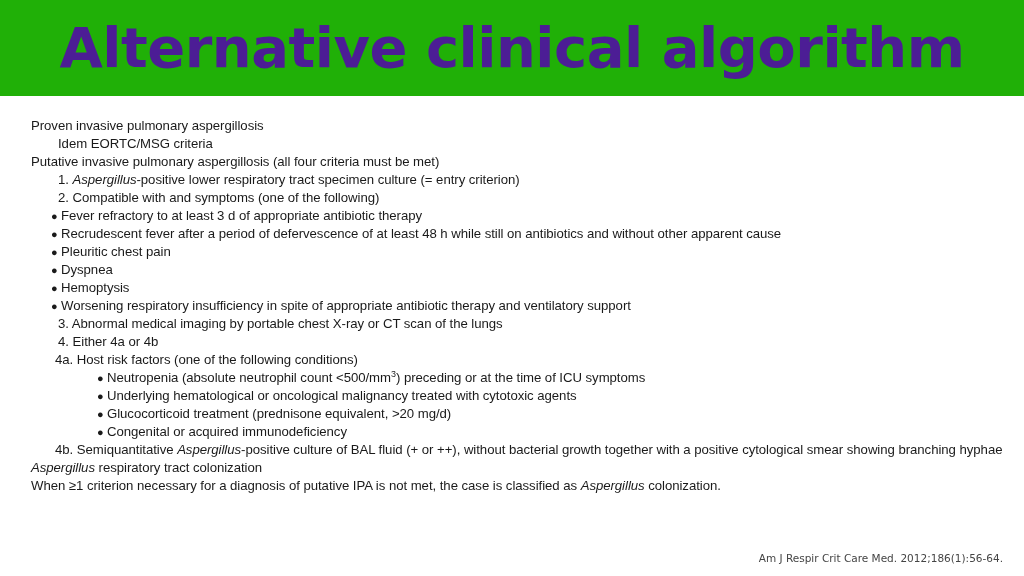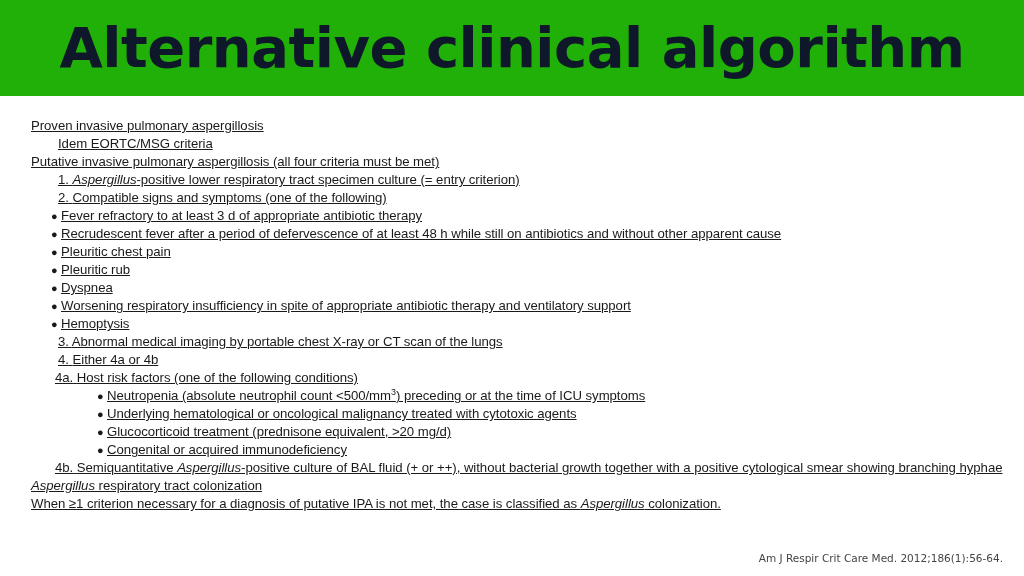--- a/index.html
+++ b/index.html
@@ -22,21 +22,21 @@
     top: 0;
     width: 1024px;
     height: 96px;
     background: #20b007;
     display: flex;
     align-items: center;
     justify-content: center;
     box-sizing: border-box;
   }
   .title-text {
-    color: #0f172a;
+    color: #4c1d95;
     font-family: "DejaVu Sans", sans-serif;
     font-size: 56px;
     font-weight: bold;
     letter-spacing: -0.5px;
     line-height: 1;
     white-space: nowrap;
     text-align: center;
   }
 
   
@@ -46,21 +46,20 @@
     top: 117px;
     width: 972px;
   }
   .line {
     font-family: "Liberation Sans", sans-serif;
     font-size: 13.2px;
     line-height: 18px;
     color: #1a1a1a;
     white-space: normal;
     letter-spacing: -0.05px;
-    text-decoration: underline;
   }
   
   .lvl0 { margin-left: 0px; }
   .lvl1 { margin-left: 27px; }
   .lvl2 { margin-left: 20px; }          
   .lvl2s { margin-left: 24px; }         
   .lvl3 { margin-left: 66px; }          
   .hang4b {
     margin-left: 24px;
     padding-left: 27px;
@@ -104,29 +103,28 @@
 <div class="body-area">
 
   <div class="line lvl0">Proven invasive pulmonary aspergillosis</div>
 
   <div class="line lvl1">Idem EORTC/MSG criteria</div>
 
   <div class="line lvl0">Putative invasive pulmonary aspergillosis (all four criteria must be met)</div>
 
   <div class="line lvl1"><span>1.</span> <span class="it">Aspergillus</span><span>-positive lower respiratory tract specimen culture (= entry criterion)</span></div>
 
-  <div class="line lvl1"><span>2.</span> <span>Compatible signs and symptoms (one of the following)</span></div>
+  <div class="line lvl1"><span>2.</span> <span>Compatible with and symptoms (one of the following)</span></div>
 
   <div class="line lvl2"><span class="bullet">●</span><span>Fever refractory to at least 3 d of appropriate antibiotic therapy</span></div>
   <div class="line lvl2"><span class="bullet">●</span><span>Recrudescent fever after a period of defervescence of at least 48 h while still on antibiotics and without other apparent cause</span></div>
   <div class="line lvl2"><span class="bullet">●</span><span>Pleuritic chest pain</span></div>
-  <div class="line lvl2"><span class="bullet">●</span><span>Pleuritic rub</span></div>
   <div class="line lvl2"><span class="bullet">●</span><span>Dyspnea</span></div>
+  <div class="line lvl2"><span class="bullet">●</span><span>Hemoptysis</span></div>
   <div class="line lvl2"><span class="bullet">●</span><span>Worsening respiratory insufficiency in spite of appropriate antibiotic therapy and ventilatory support</span></div>
-  <div class="line lvl2"><span class="bullet">●</span><span>Hemoptysis</span></div>
 
   <div class="line lvl1"><span>3.</span> <span>Abnormal medical imaging by portable chest X-ray or CT scan of the lungs</span></div>
 
   <div class="line lvl1"><span>4.</span> <span>Either 4a or 4b</span></div>
 
   <div class="line lvl2s"><span>4a.</span> <span>Host risk factors (one of the following conditions)</span></div>
 
   <div class="line lvl3"><span class="bullet">●</span><span>Neutropenia (absolute neutrophil count &lt;500/mm</span><sup>3</sup><span>) preceding or at the time of ICU symptoms</span></div>
   <div class="line lvl3"><span class="bullet">●</span><span>Underlying hematological or oncological malignancy treated with cytotoxic agents</span></div>
   <div class="line lvl3"><span class="bullet">●</span><span>Glucocorticoid treatment (prednisone equivalent, &gt;20 mg/d)</span></div>

